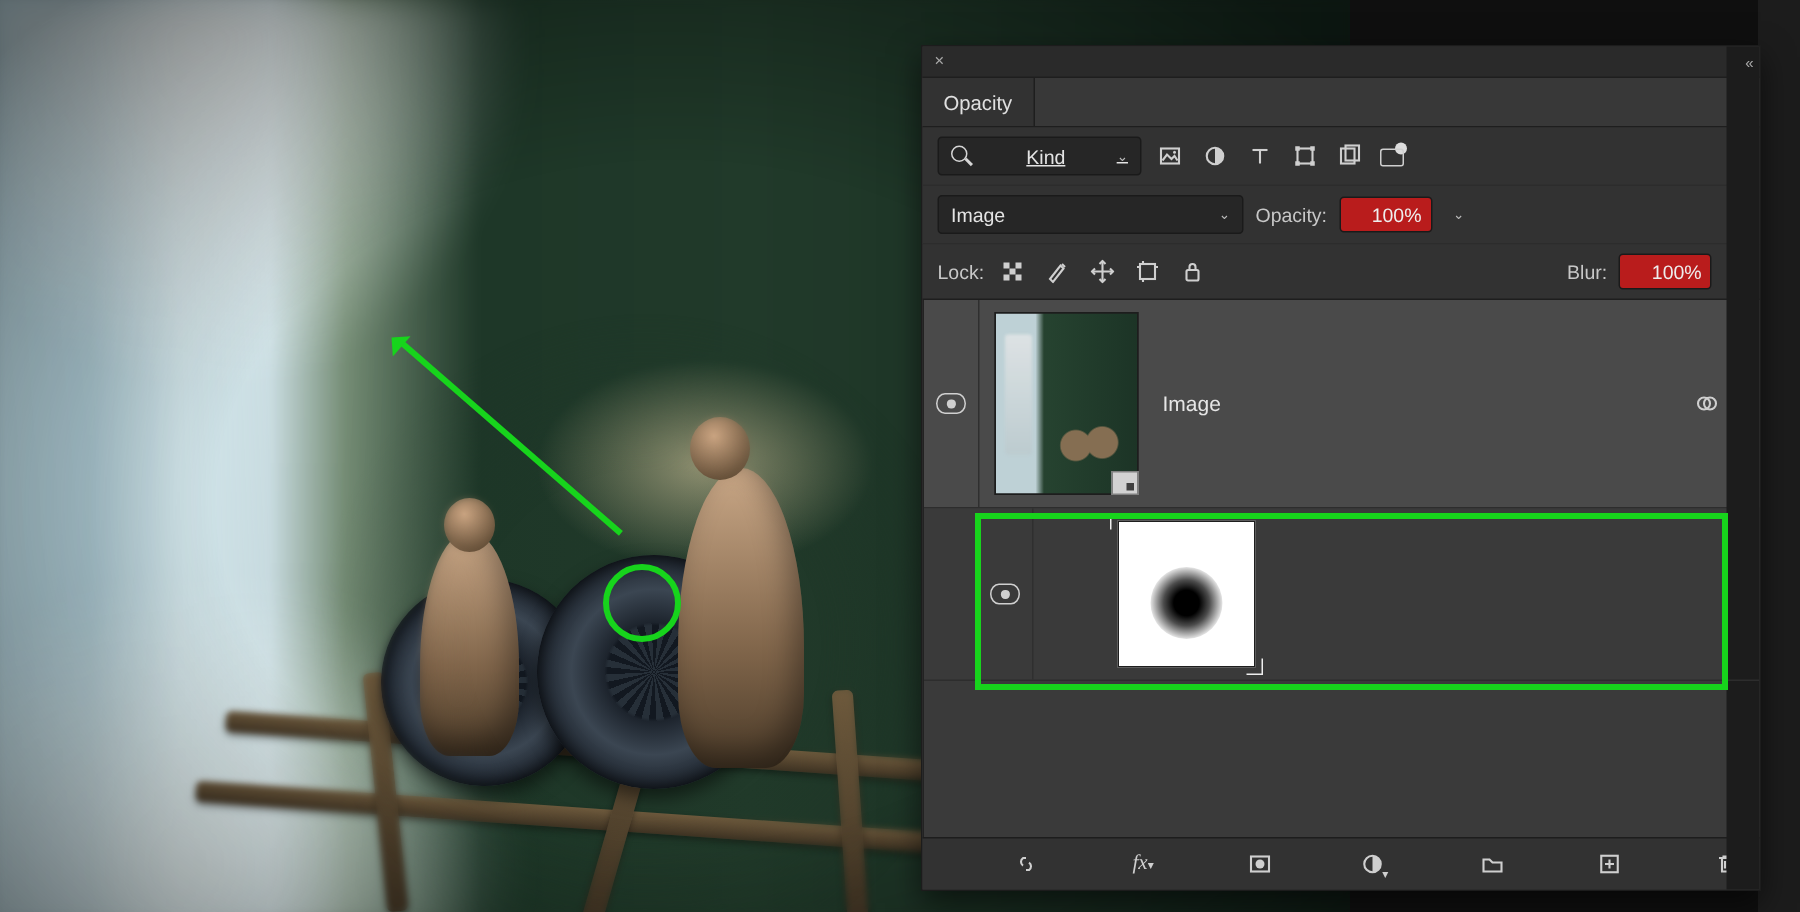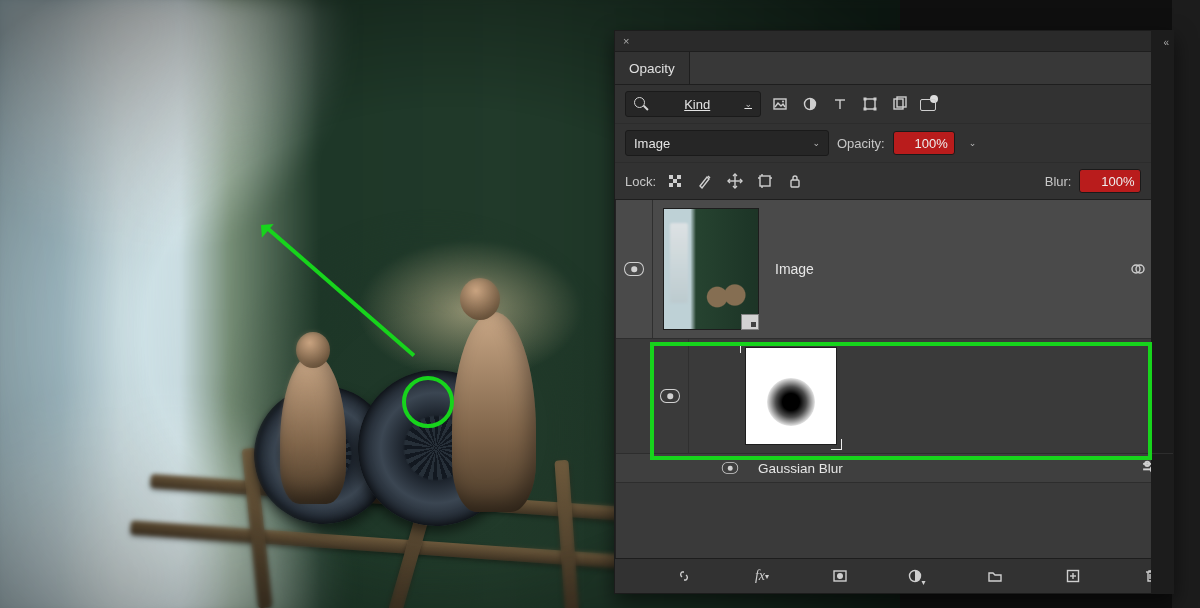--- a/index.html
+++ b/index.html
@@ -549,38 +549,20 @@
       <div class="layer-row idt-row" style="position:relative;">
         <div class="vis-col" style="border-right:none;"></div>
         <div class="vis-col">
           <span class="eye"></span>
         </div>
         <div class="mask-thumb">
           <div class="mask-dot"></div>
         </div>
       </div>
 
-      <div class="filter-sub-row">
-        <div class="vis-col" style="border-right:none;"></div>
-        <div class="spacer"></div>
-        <div class="vis-col" style="width:26px; border:none;">
-          <span class="eye"></span>
-        </div>
-        <span class="name">Gaussian Blur</span>
-        <div class="filter-opts">
-          <svg viewBox="0 0 16 16">
-              <g class="sico">
-                <line x1="3" y1="5" x2="13" y2="5"></line>
-                <line x1="3" y1="9" x2="13" y2="9"></line>
-                <circle cx="6" cy="5" r="1.5"></circle>
-                <circle cx="10" cy="9" r="1.5"></circle>
-              </g>
-            </svg>
-        </div>
-      </div>
 
     </div>
 
     <div class="panel-footer">
       <div class="icon-btn">
         <svg viewBox="0 0 16 16">
             <g class="sico">
               <path d="M6 9 a3 3 0 0 1 0-5 h2"></path>
               <path d="M10 7 a3 3 0 0 1 0 5 h-2"></path>
             </g>

